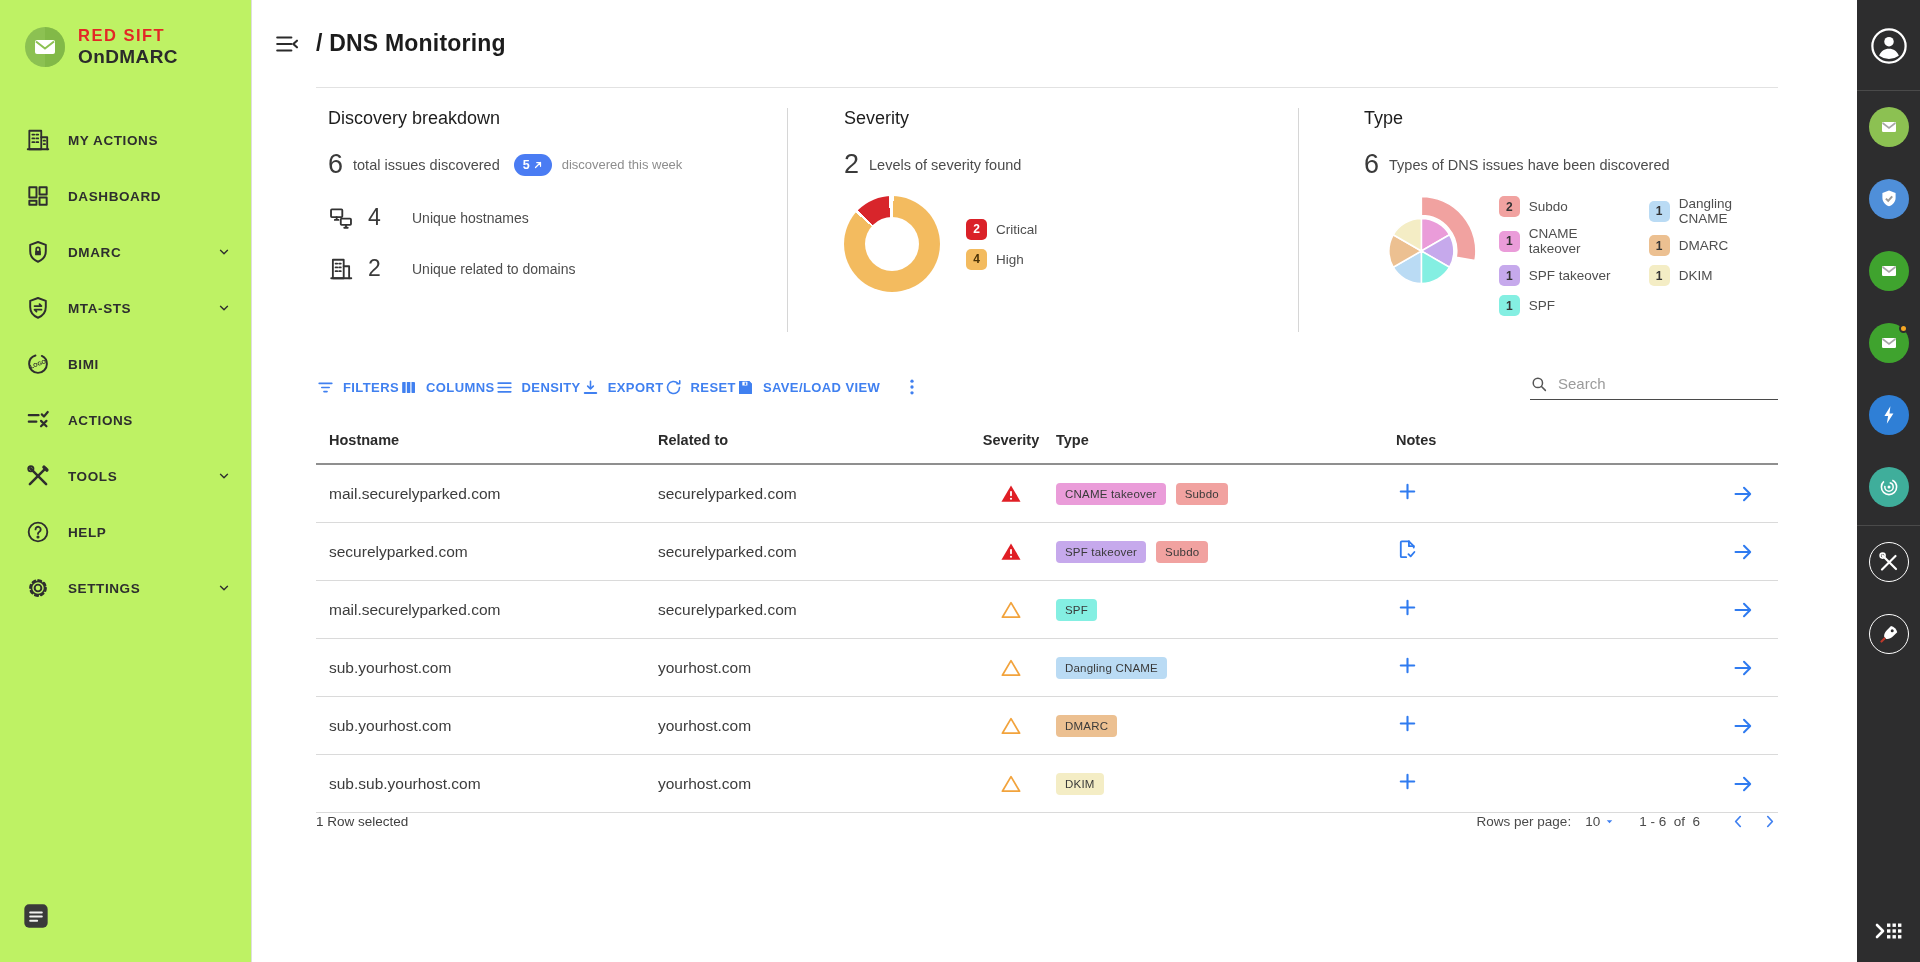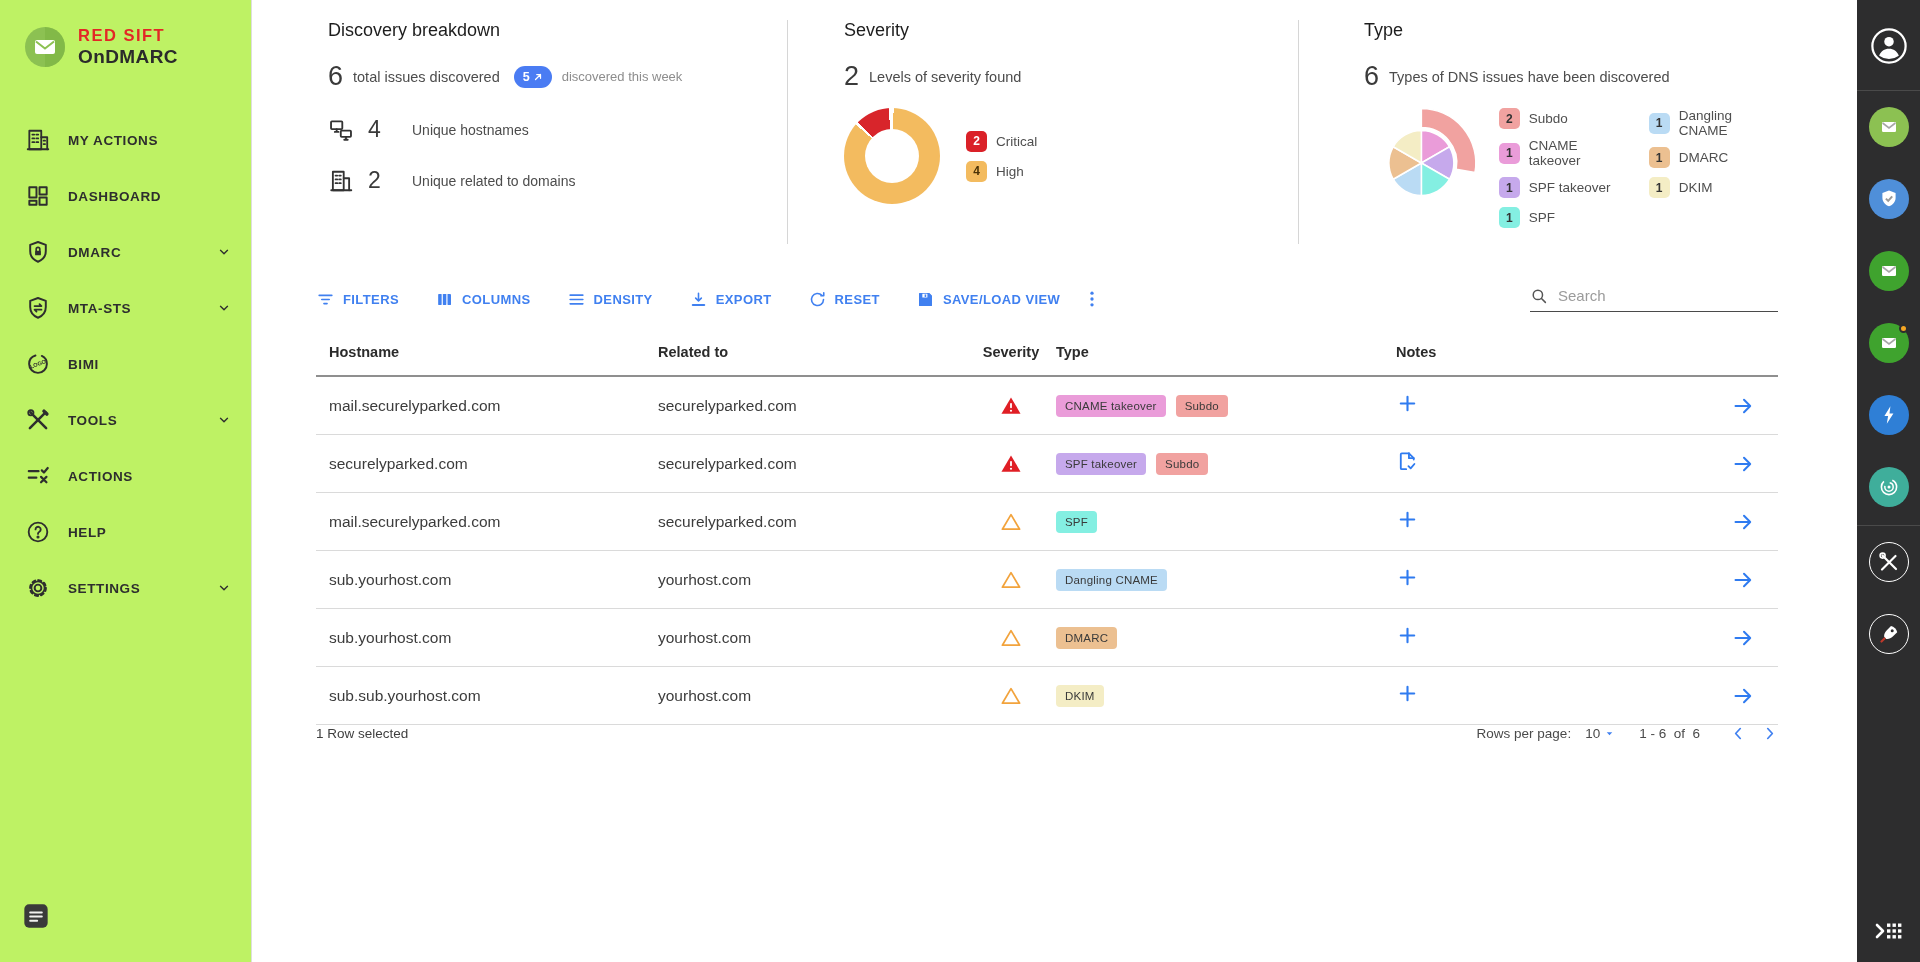--- a/index.html
+++ b/index.html
@@ -155,38 +155,38 @@
             </svg></span>
         </div>
         <div class="nav-item">
           <span class="nicon"><svg viewBox="0 0 24 24" fill="none" stroke="currentColor" stroke-linecap="round" stroke-linejoin="round" stroke-width="1.8">
               <circle cx="12" cy="12" r="8.2" stroke-dasharray="36 6"></circle>
               <text x="12" y="13.8" font-size="5.2" text-anchor="middle" fill="currentColor" stroke="none" transform="rotate(-20 12 12)" font-family="inherit" font-weight="bold">LOGO</text>
             </svg></span>
           <span class="nav-label">BIMI</span>
         </div>
         <div class="nav-item">
+          <span class="nicon"><svg viewBox="0 0 24 24" fill="none" stroke="currentColor" stroke-linecap="round" stroke-linejoin="round" stroke-width="2">
+              <path d="M3.5 7.5h9M3.5 13.5h7"></path>
+              <path d="M15.5 6.8l2 2L21 4.6"></path>
+              <path d="M14.8 12.8l5 5M19.8 12.8l-5 5"></path>
+            </svg></span>
+          <span class="nav-label">ACTIONS</span>
+        </div>
+        <div class="nav-item">
           <span class="nicon"><svg viewBox="0 0 24 24" fill="none" stroke="currentColor" stroke-linecap="round" stroke-linejoin="round" stroke-width="2.3">
               <path d="M4.5 19.5L19 5"></path>
               <path d="M5 5l14.5 14.5"></path>
               <circle cx="5.4" cy="5.4" r="2.4" stroke-width="1.7"></circle>
               <path d="M17.5 3.8l2.7 2.7" stroke-width="3.2"></path>
             </svg></span>
           <span class="nav-label">TOOLS</span>
           <span class="nav-chev"><svg viewBox="0 0 24 24" fill="none" stroke="currentColor" stroke-linecap="round" stroke-linejoin="round" stroke-width="2.4">
               <path d="M6 9.2l6 5.8 6-5.8"></path>
             </svg></span>
-        </div>
-        <div class="nav-item">
-          <span class="nicon"><svg viewBox="0 0 24 24" fill="none" stroke="currentColor" stroke-linecap="round" stroke-linejoin="round" stroke-width="2">
-              <path d="M3.5 7.5h9M3.5 13.5h7"></path>
-              <path d="M15.5 6.8l2 2L21 4.6"></path>
-              <path d="M14.8 12.8l5 5M19.8 12.8l-5 5"></path>
-            </svg></span>
-          <span class="nav-label">ACTIONS</span>
         </div>
         <div class="nav-item">
           <span class="nicon"><svg viewBox="0 0 24 24" fill="none" stroke="currentColor" stroke-linecap="round" stroke-linejoin="round" stroke-width="1.7">
               <circle cx="12" cy="12" r="8.6"></circle>
               <path d="M9.7 9.6a2.4 2.4 0 113.6 2.1c-.9.5-1.3 1-1.3 1.9v.2"></path>
               <circle cx="12" cy="16.6" r=".6" fill="currentColor"></circle>
             </svg></span>
           <span class="nav-label">HELP</span>
         </div>
         <div class="nav-item">
@@ -203,20 +203,29 @@
       </nav>
     <div class="chat-fab">
       <svg viewBox="0 0 24 24">
           <rect x="2" y="2" width="20" height="20" rx="4" fill="#3a3a3a"></rect>
           <path d="M7 9h10M7 12.5h10M7 16h6" stroke="#f2f1ef" stroke-width="1.7" stroke-linecap="round"></path>
         </svg>
     </div>
   </aside>
 
   <main class="main">
+    <div class="topbar">
+      <div class="collapse-btn">
+        <svg viewBox="0 0 24 24" fill="none" stroke="currentColor" stroke-width="2" stroke-linecap="round" stroke-linejoin="round">
+            <path d="M3 6h13M3 12h13M3 18h13"></path>
+            <path d="M21.2 9l-3.4 3 3.4 3"></path>
+          </svg>
+      </div>
+      <h1 class="page-title">/ DNS Monitoring</h1>
+    </div>
 
     <section class="cards">
       <div class="card card-1">
         <div class="card-title">Discovery breakdown</div>
         <div class="count-row">
           <span class="big-num">6</span>
           <span class="count-label">total issues discovered</span>
           <span class="week-pill">
             <span>5</span>
             <svg viewBox="0 0 24 24">
@@ -320,21 +329,21 @@
                   <span class="chip" style="background: rgb(244, 237, 197);">1</span>
                   <span class="legend-label">DKIM</span>
                 </div>
               </div>
           </div>
         </div>
       </div>
     </section>
 
     <div class="toolbar">
-      <span id="toolbar-buttons" style="display:flex;gap:36px;">
+      <span id="toolbar-buttons" style="display:flex;">
           <span class="tbtn">
             <span style="display: inline-flex;">
               <svg viewBox="0 0 24 24" fill="none" stroke="currentColor" stroke-linecap="round" stroke-linejoin="round" stroke-width="2">
                 <path d="M4 6.8h16M7.3 12h9.4M10 17.2h4"></path>
               </svg>
             </span>
             <span>FILTERS</span>
           </span>
           <span class="tbtn">
             <span style="display: inline-flex;">

